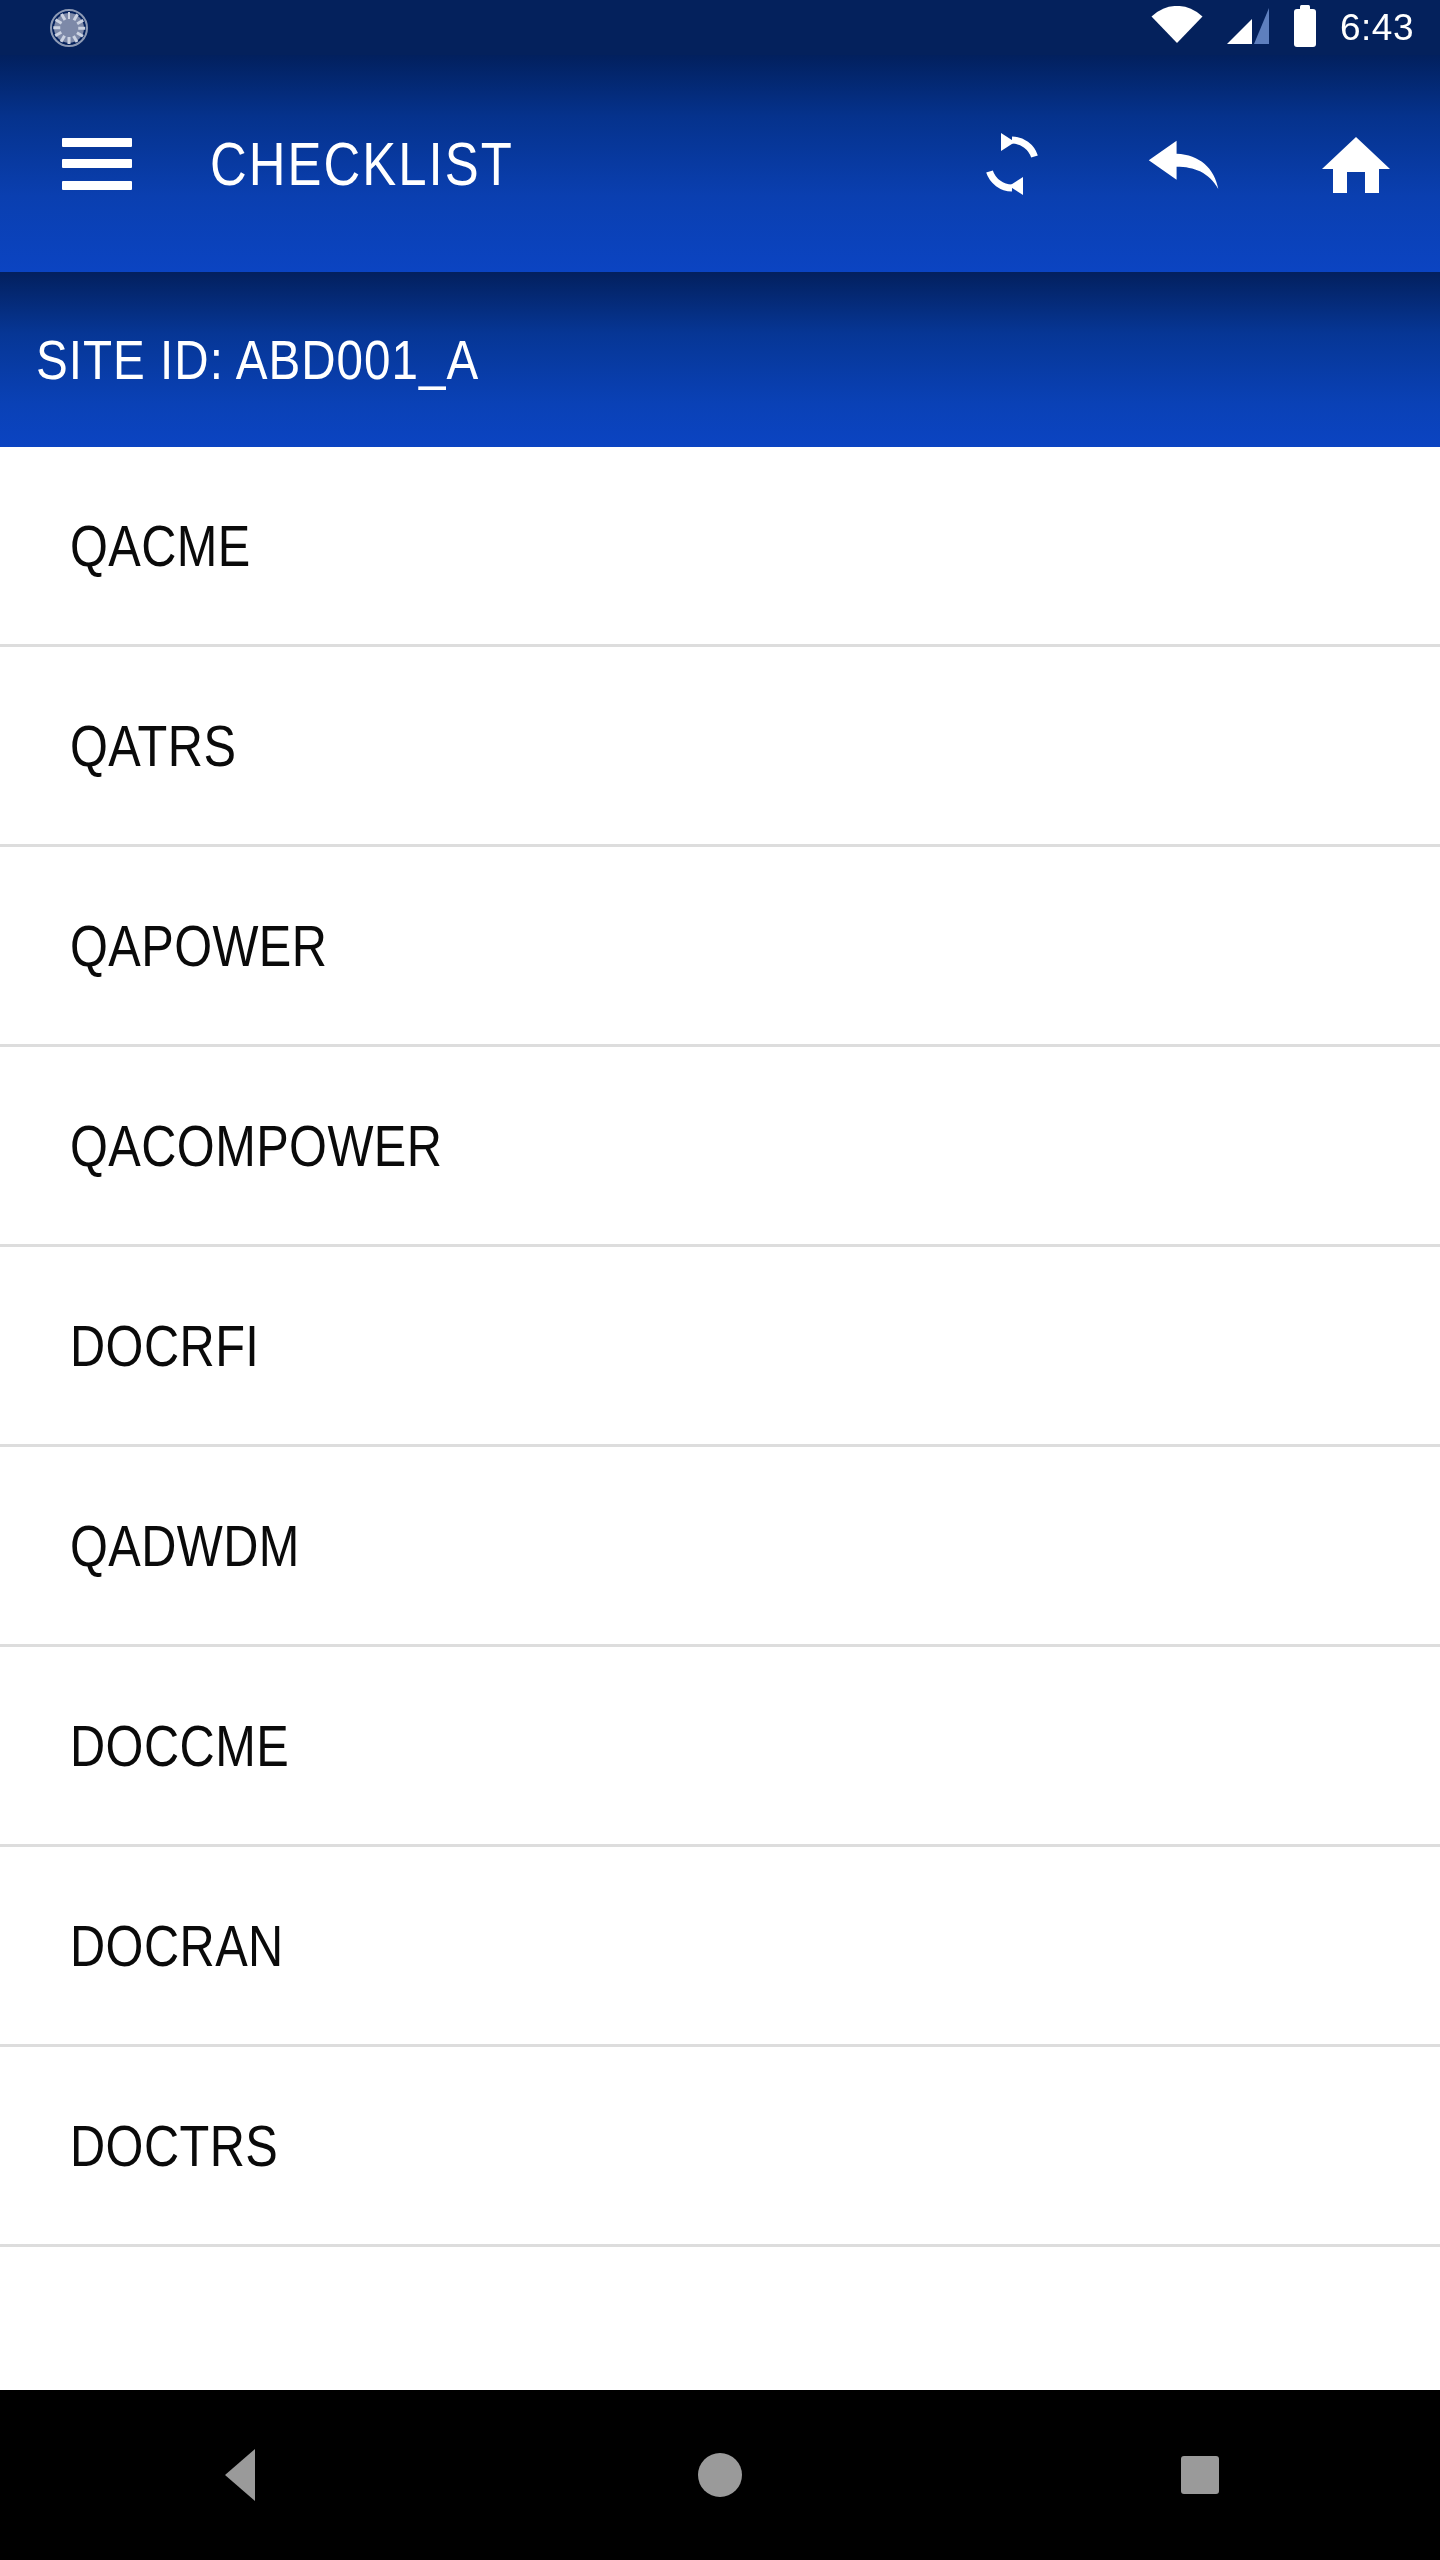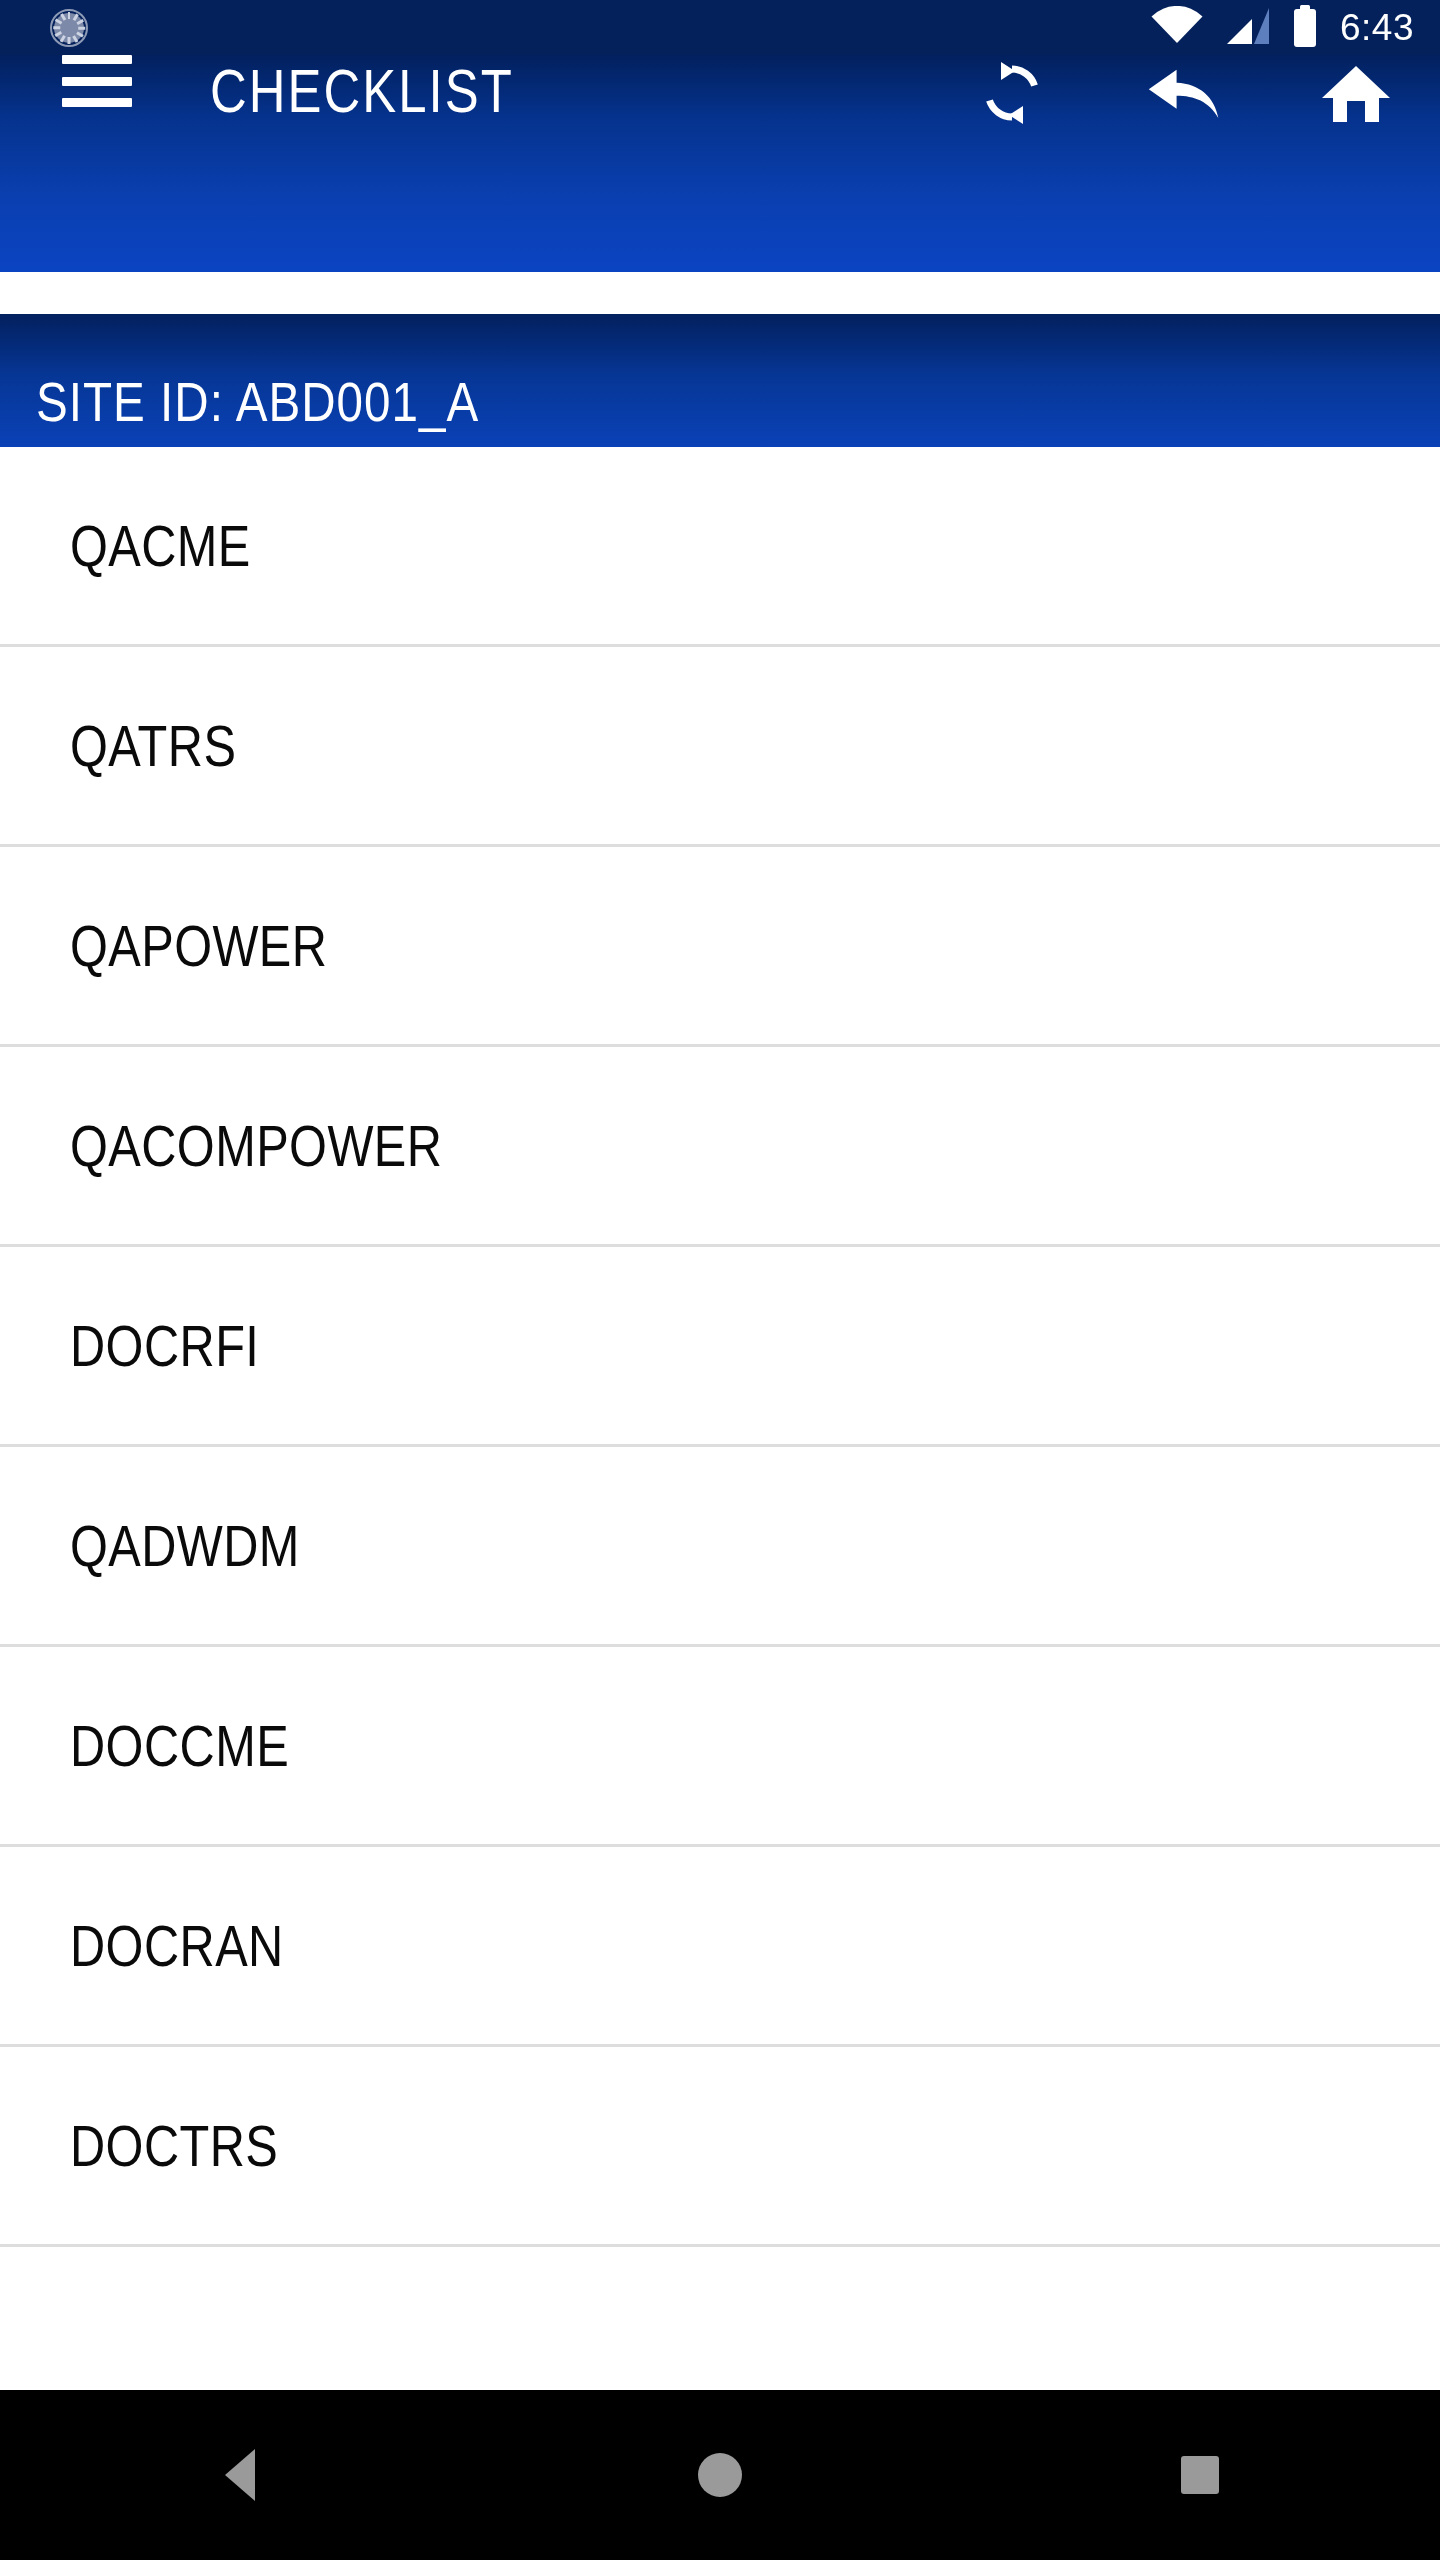--- a/index.html
+++ b/index.html
@@ -39,21 +39,21 @@
 
   .statusbar-time {
     color:#ffffff; font-size:37px; font-weight:400;
     letter-spacing:.5px; line-height:1;
   }
 
   
   #app-bar {
     position:absolute; top:55px; left:0; width:1440px; height:217px;
     background:linear-gradient(to bottom,#02205e 0%,#05328c 28%,#0a3fb0 65%,#0b44c2 100%);
-    display:flex; align-items:flex-start;
+    display:flex; align-items:center;
   }
   #hamburger {
     margin-left:62px; width:70px; height:52px;
     display:flex; flex-direction:column; justify-content:space-between;
     cursor:pointer;
   }
   #hamburger span { display:block; width:70px; height:9px; background:#fff; border-radius:1px; }
 
   #app-title {
     margin-left:78px; color:#ffffff;
@@ -67,21 +67,21 @@
     margin-left:auto; margin-right:46px;
     display:flex; align-items:center; gap:96px;
   }
   .action-icon { width:76px; height:76px; display:flex; align-items:center; justify-content:center; cursor:pointer; }
   .action-icon svg { display:block; }
 
   
   #site-banner {
     position:absolute; top:272px; left:0; width:1440px; height:175px;
     background:linear-gradient(to bottom,#03205e 0%,#063695 35%,#0a41b6 75%,#0b44c2 100%);
-    display:flex; align-items:center;margin-top:42px;
+    display:flex; align-items:center;
   }
   #site-banner-text {
     margin-left:36px; color:#ffffff;
     font-size:56px; font-weight:400; letter-spacing:1.2px;
     transform:scaleX(.85); transform-origin:left center;
     white-space:nowrap;
   }
 
   
   #checklist {

